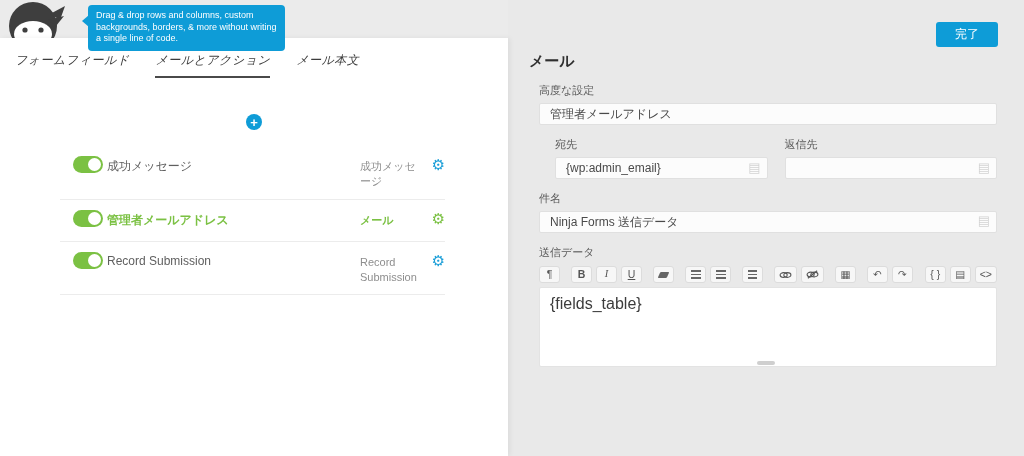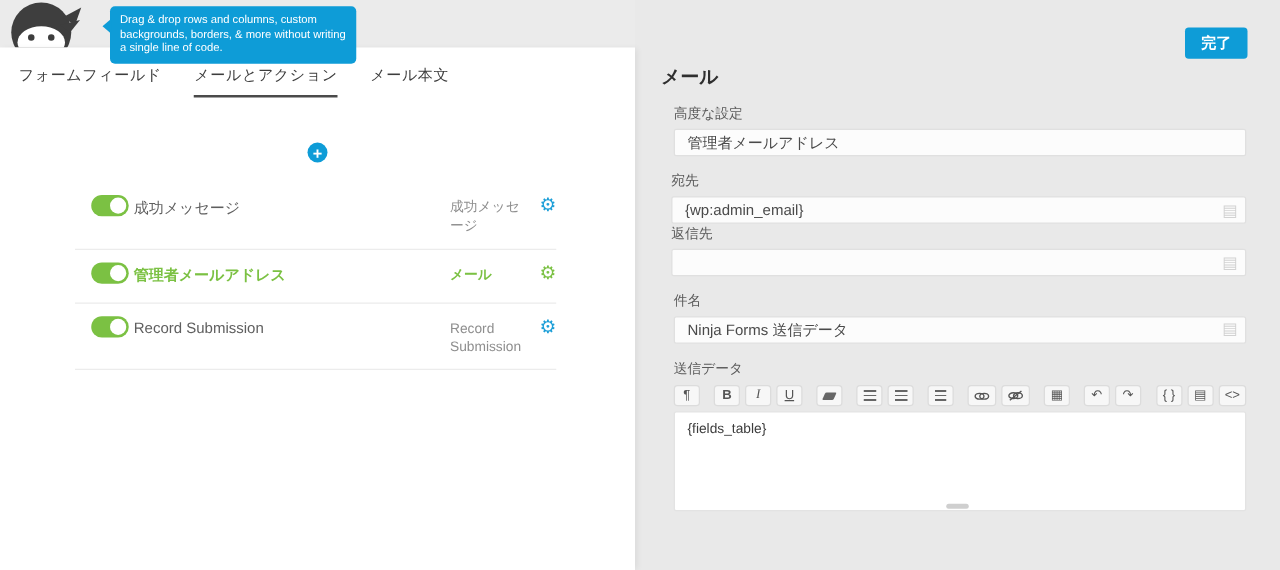--- a/index.html
+++ b/index.html
@@ -22,21 +22,21 @@
     content:""; position:absolute; left:-6px; top:10px;
     border-top:6px solid transparent; border-bottom:6px solid transparent;
     border-right:7px solid #0e9cd7;
   }
 
   
   .left-panel {
     position:absolute; left:0; top:38px; width:508px; bottom:0;
     background:#ffffff; z-index:2; box-shadow:2px 0 5px rgba(0,0,0,0.06);
   }
-  .tabs { padding:14px 0 0 15px; display:flex; }
+  .tabs { padding:14px 0 0 15px; display:flex;font-style:italic; }
   .tab {
     font-size:12px; color:#3d3d3d; margin-right:26px; padding-bottom:7px;
     letter-spacing:0.5px; cursor:pointer; border-bottom:2px solid transparent;
   }
   .tab.active { border-bottom-color:#4a4a4a; }
 
   .add-action {
     margin-top:36px; display:flex; justify-content:center; align-items:center;
     gap:8px; cursor:pointer;
   }
@@ -65,40 +65,40 @@
   
   .toggle { display:inline-block; width:30px; height:17px; border-radius:9px; background:#7bc143; position:relative; cursor:pointer; }
   .toggle .knob { position:absolute; top:2px; width:13px; height:13px; border-radius:50%; background:#fff; }
   .toggle.on .knob { right:2px; }
   .toggle.off { background:#c9c9c9; }
   .toggle.off .knob { left:2px; }
 
   
   .right-panel { position:absolute; left:508px; right:0; top:0; bottom:0; background:#e9e9e9; }
   .done-btn {
-    position:absolute; top:22px; right:26px; width:50px; height:25px;
+    position:absolute; top:22px; right:26px; width:62px; height:25px;
     background:#0e9cd7; border:none; border-radius:3px; color:#fff;
-    font-size:12px; cursor:pointer; font-family:inherit;font-weight:bold;
+    font-size:12px; cursor:pointer; font-family:inherit;
   }
   .rp-inner { padding:52px 27px 0 21px; }
   .rp-title { font-size:15px; font-weight:bold; color:#2f2f2f; margin-bottom:12px; }
   .fgroup { margin-left:10px; margin-bottom:12px; }
   .flabel { font-size:11px; color:#5a5a5a; margin-bottom:5px; display:block; }
   .tinput {
     width:100%; height:22px; border:1px solid #e0e0e0; border-radius:2px;
     background:#fcfcfc; font-size:12px; color:#4a4a4a; padding:0 10px;
     font-family:inherit; outline:none;
   }
   .iwrap { position:relative; }
   .iwrap .mt-icon {
     position:absolute; right:7px; top:50%; transform:translateY(-50%);
     color:#d2d2d2; font-size:13px; pointer-events:auto; cursor:pointer; line-height:1;
   }
   .iwrap .tinput { padding-right:24px; }
-  .two-col { display:grid; grid-template-columns:1fr; column-gap:17px; margin-left:8px; margin-bottom:12px; }
+  .two-col { display:grid; grid-template-columns:1fr 1fr; column-gap:17px; margin-left:26px; margin-bottom:12px; }
   .two-col .fgroup { margin-left:0; margin-bottom:0; }
 
   
   .rte { margin-left:10px; margin-bottom:0; }
   .rte-toolbar { display:flex; align-items:center; gap:4px; margin:6px 0 4px 0; }
   .rte-btn {
     min-width:21px; height:17px; padding:0 4px; background:#f7f7f7;
     border:1px solid #dcdcdc; border-radius:3px; color:#555; font-size:10.5px;
     display:inline-flex; align-items:center; justify-content:center;
     cursor:pointer; font-family:inherit; line-height:1;
@@ -107,21 +107,21 @@
   .rte-btn.i { font-style:italic; font-family:"Liberation Serif","DejaVu Serif",serif; }
   .rte-btn.u { text-decoration:underline; }
   .gsep { width:3px; }
   .spacer { flex:1 1 auto; }
   .lines-icon { display:inline-block; width:10px; height:9px;
     background:repeating-linear-gradient(to bottom,#666 0 1.5px,transparent 1.5px 3.6px); }
   .lines-icon.short { width:9px; }
   .eraser-icon { display:inline-block; width:9px; height:6px; background:#666; transform:skewX(-24deg); border-radius:1px; }
   .rte-body {
     position:relative; width:100%; height:80px; background:#fff;
-    border:1px solid #e3e3e3; border-radius:2px; font-size:11px; color:#3c3c3c;
+    border:1px solid #e3e3e3; border-radius:2px; font-size:16px; color:#3c3c3c;
     padding:7px 10px; font-family:inherit; resize:none; outline:none; display:block;
   }
   .resize-grip {
     position:absolute; left:50%; transform:translateX(-50%); margin-top:-6px;
     width:18px; height:4px; background:#cfcfcf; border-radius:2px; cursor:ns-resize;
   }
 
   .csv-group { margin:14px 0 0 10px; }
   .csv-group .toggle { margin-top:8px; width:31px; height:18px; }
   .csv-group .toggle .knob { width:14px; height:14px; }

